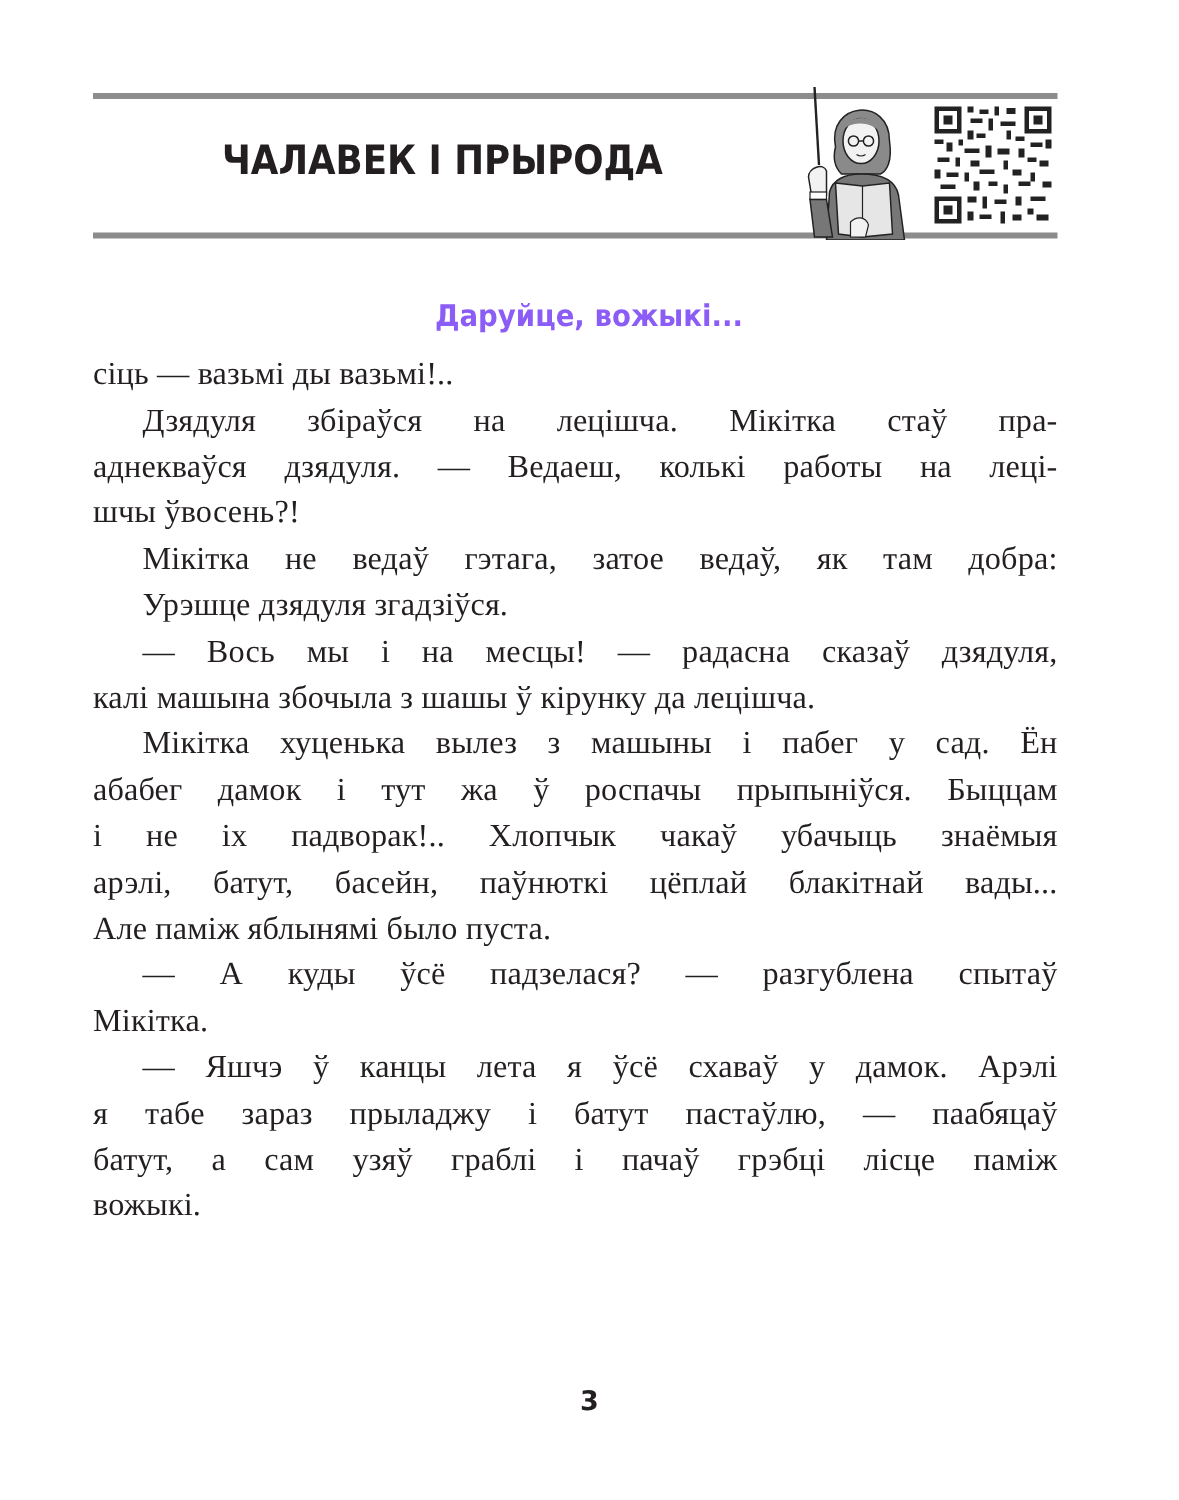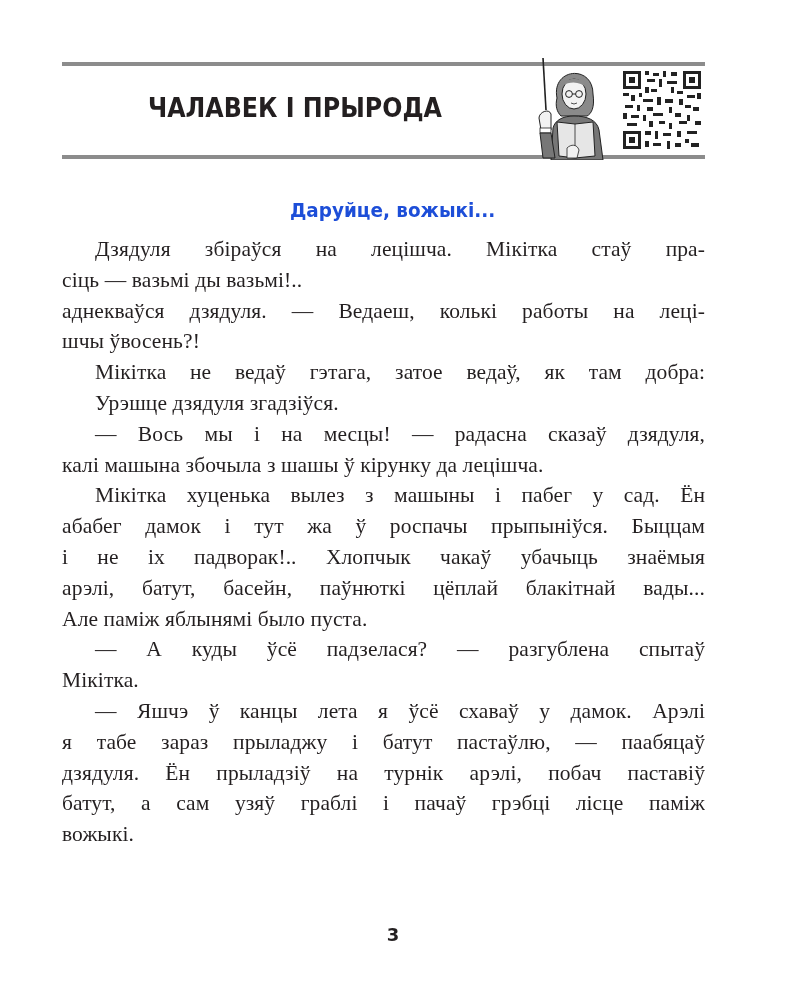--- a/index.html
+++ b/index.html
@@ -9,21 +9,21 @@
   .rule.top { top: 62px; }
   .rule.bottom { top: 155px; }
   .chapter-title { position: absolute; left: 148px; top: 92px; width: 310px;
     font-family: "DejaVu Sans", "Liberation Sans", sans-serif; font-weight: bold;
     font-size: 27px; letter-spacing: 0px; color: #231f20; white-space: nowrap;
     transform: scaleX(0.88); transform-origin: left center; }
   .teacher { position: absolute; left: 537px; top: 58px; width: 82px; height: 102px; }
   .qr { position: absolute; left: 621px; top: 69px; width: 82px; height: 82px; }
   .story-title { position: absolute; left: 0; width: 786px; top: 198px; text-align: center;
     font-family: "DejaVu Sans", "Liberation Sans", sans-serif; font-weight: bold;
-    font-size: 20px; color: #1d4ed8; }
+    font-size: 20px; color: #8b5cf6; }
   .story-title span { display: inline-block; transform: scaleX(0.92); }
   .body { position: absolute; left: 62px; top: 234px; width: 643px; }
   .line { height: 30.8px; line-height: 30.8px; font-size: 21.5px; white-space: nowrap;
           text-align: justify; text-align-last: justify; overflow: hidden; }
   .line > span { display: inline-block; width: 100%; transform-origin: left center; }
   .line.indent { padding-left: 33px; }
   .line.last { text-align-last: left; }
   .line .inner { font-family: "Liberation Serif", "DejaVu Serif", serif; letter-spacing: 0.1px; }
   .page-number { position: absolute; left: 0; width: 786px; top: 924px; text-align: center;
     font-family: "DejaVu Sans", "Liberation Sans", sans-serif; font-weight: bold; font-size: 18px; color: #231f20; }
@@ -120,36 +120,35 @@
           <rect x="54" y="74" width="6" height="4"></rect>
           <rect x="64" y="70" width="4" height="4"></rect>
           <rect x="70" y="74" width="8" height="4"></rect>
       </g>
     </svg>
   </div>
 
   <div class="story-title"><span>Даруйце, вожыкі...</span></div>
 
   <div class="body" id="story-body">
+      <div class="line last"><span class="inner">сіць — вазьмі ды вазьмі!..</span></div>
       <div class="line indent"><span class="inner">Дзядуля збіраўся на лецішча. Мікітка стаў пра-</span></div>
-      <div class="line last"><span class="inner">сіць — вазьмі ды вазьмі!..</span></div>
       <div class="line"><span class="inner">аднекваўся дзядуля. — Ведаеш, колькі работы на леці-</span></div>
       <div class="line last"><span class="inner">шчы ўвосень?!</span></div>
       <div class="line indent"><span class="inner">Мікітка не ведаў гэтага, затое ведаў, як там добра:</span></div>
       <div class="line indent last"><span class="inner">Урэшце дзядуля згадзіўся.</span></div>
       <div class="line indent"><span class="inner">— Вось мы і на месцы! — радасна сказаў дзядуля,</span></div>
       <div class="line last"><span class="inner">калі машына збочыла з шашы ў кірунку да лецішча.</span></div>
       <div class="line indent"><span class="inner">Мікітка хуценька вылез з машыны і пабег у сад. Ён</span></div>
       <div class="line"><span class="inner">абабег дамок і тут жа ў роспачы прыпыніўся. Быццам</span></div>
       <div class="line"><span class="inner">і не іх падворак!.. Хлопчык чакаў убачыць знаёмыя</span></div>
       <div class="line"><span class="inner">арэлі, батут, басейн, паўнюткі цёплай блакітнай вады...</span></div>
       <div class="line last"><span class="inner">Але паміж яблынямі было пуста.</span></div>
       <div class="line indent"><span class="inner">— А куды ўсё падзелася? — разгублена спытаў</span></div>
       <div class="line last"><span class="inner">Мікітка.</span></div>
       <div class="line indent"><span class="inner">— Яшчэ ў канцы лета я ўсё схаваў у дамок. Арэлі</span></div>
       <div class="line"><span class="inner">я табе зараз прыладжу і батут пастаўлю, — паабяцаў</span></div>
-      <div class="line"><span class="inner">дзядуля. Ён прыладзіў на турнік арэлі, побач паставіў</span></div>
       <div class="line"><span class="inner">батут, а сам узяў граблі і пачаў грэбці лісце паміж</span></div>
       <div class="line last"><span class="inner">вожыкі.</span></div>
     </div>
 
   <div class="page-number">3</div>
 </div>
 
 </body></html>

